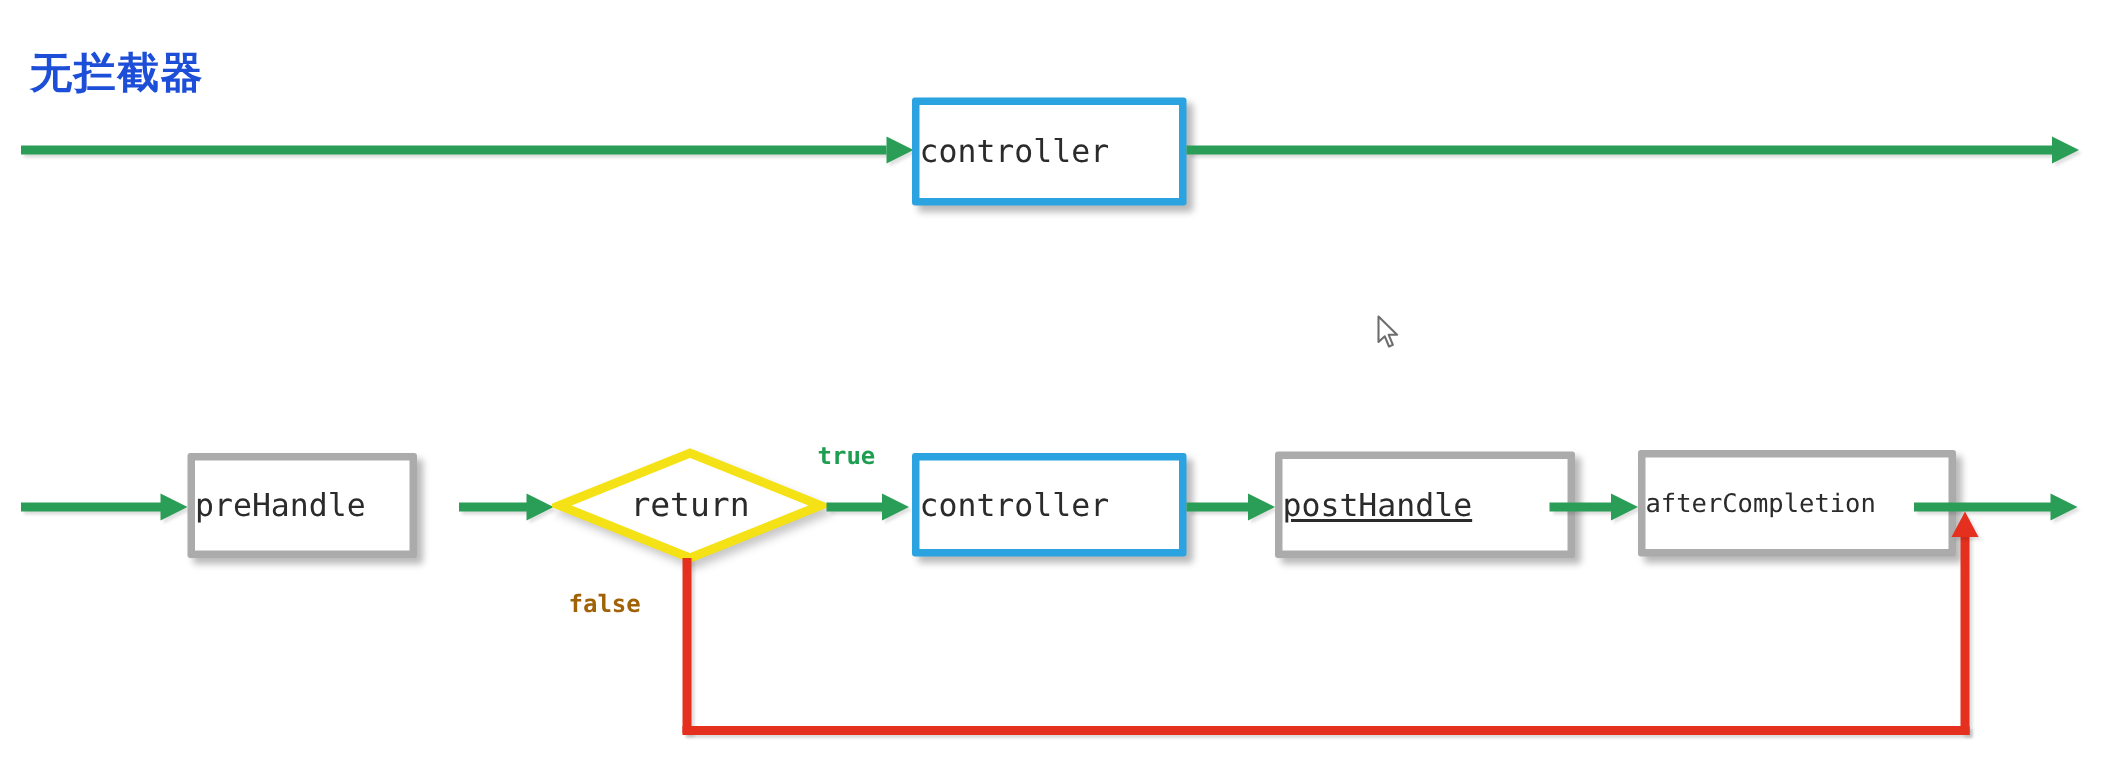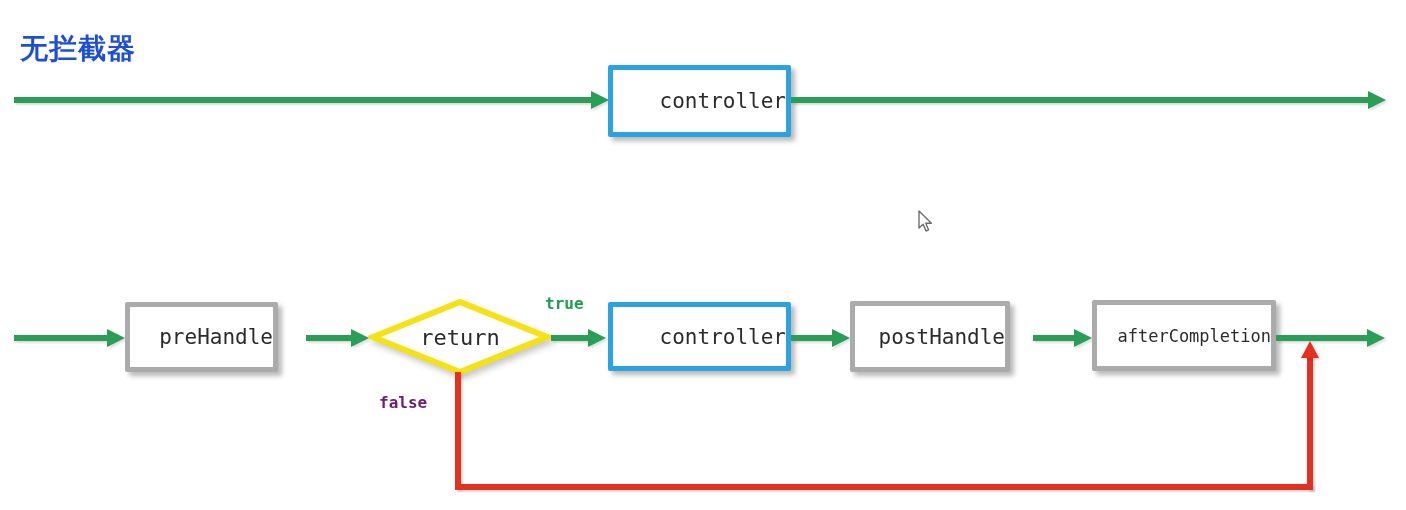--- a/index.html
+++ b/index.html
@@ -37,21 +37,21 @@
     border-left:9px solid transparent;
     border-right:9px solid transparent;
     border-bottom:17px solid #e6301f;
     filter:drop-shadow(2px 2px 1px rgba(0,0,0,0.12));
   }
   
   .node{
     position:absolute;
     background:#ffffff;
     box-sizing:border-box;
-    display:flex;align-items:center;justify-content:flex-end;
+    display:flex;align-items:center;justify-content:flex-start;
     font-family:"DejaVu Sans Mono","Liberation Mono",monospace;
     font-size:21px;color:#2b2b2b;
     box-shadow:4px 4px 5px rgba(0,0,0,0.28);
     border-radius:2px;
   }
   .node.blue{border:5px solid #2ba3e0;}
   .node.gray{border:5px solid #ababab;}
   .node.small-text{font-size:17px;}
   
   .diamond-wrap{position:absolute;filter:drop-shadow(3px 4px 3px rgba(0,0,0,0.22));}
@@ -60,21 +60,21 @@
     display:flex;align-items:center;justify-content:center;
     font-family:"DejaVu Sans Mono","Liberation Mono",monospace;
     font-size:22px;color:#2b2b2b;
   }
   .branch-label{
     position:absolute;
     font-family:"DejaVu Sans Mono","Liberation Mono",monospace;
     font-weight:bold;font-size:16px;
   }
   .branch-label.true{color:#1d9e50;}
-  .branch-label.false{color:#701a75;}
+  .branch-label.false{color:#a16207;}
   .cursor{position:absolute;}
 </style>
 </head>
 <body>
 
 <div class="canvas">
 
   <div class="heading" style="left:20px;top:30px;">无拦截器</div>
 
   <div class="gline" style="left:14px;top:97px;width:577px;"></div>
@@ -113,28 +113,28 @@
   <div class="gline" style="left:551px;top:335px;width:38px;"></div>
   <div class="garrow" style="left:588px;top:329px;"></div>
 
   <div class="node blue" style="left:608px;top:302px;width:183px;height:69px;">
     <span>controller</span>
   </div>
 
   <div class="gline" style="left:791px;top:335px;width:42px;"></div>
   <div class="garrow" style="left:832px;top:329px;"></div>
 
-  <div class="node gray" style="left:850px;top:301px;width:160px;height:71px;">
+  <div class="node gray" style="left:850px;top:301px;width:200px;height:71px;text-decoration:underline;">
     <span>postHandle</span>
   </div>
 
   <div class="gline" style="left:1033px;top:335px;width:42px;"></div>
   <div class="garrow" style="left:1074px;top:329px;"></div>
 
-  <div class="node gray small-text" style="left:1092px;top:300px;width:184px;height:71px;">
+  <div class="node gray small-text" style="left:1092px;top:300px;width:212px;height:71px;">
     <span>afterCompletion</span>
   </div>
 
   <div class="gline" style="left:1276px;top:335px;width:92px;"></div>
   <div class="garrow" style="left:1367px;top:329px;"></div>
 
   <div class="branch-label false" style="left:379px;top:393px;">false</div>
   <div class="rline" style="left:455px;top:372px;width:6px;height:117px;"></div>
   <div class="rline" style="left:455px;top:484px;width:858px;height:6px;"></div>
   <div class="rline" style="left:1307px;top:355px;width:6px;height:135px;"></div>

